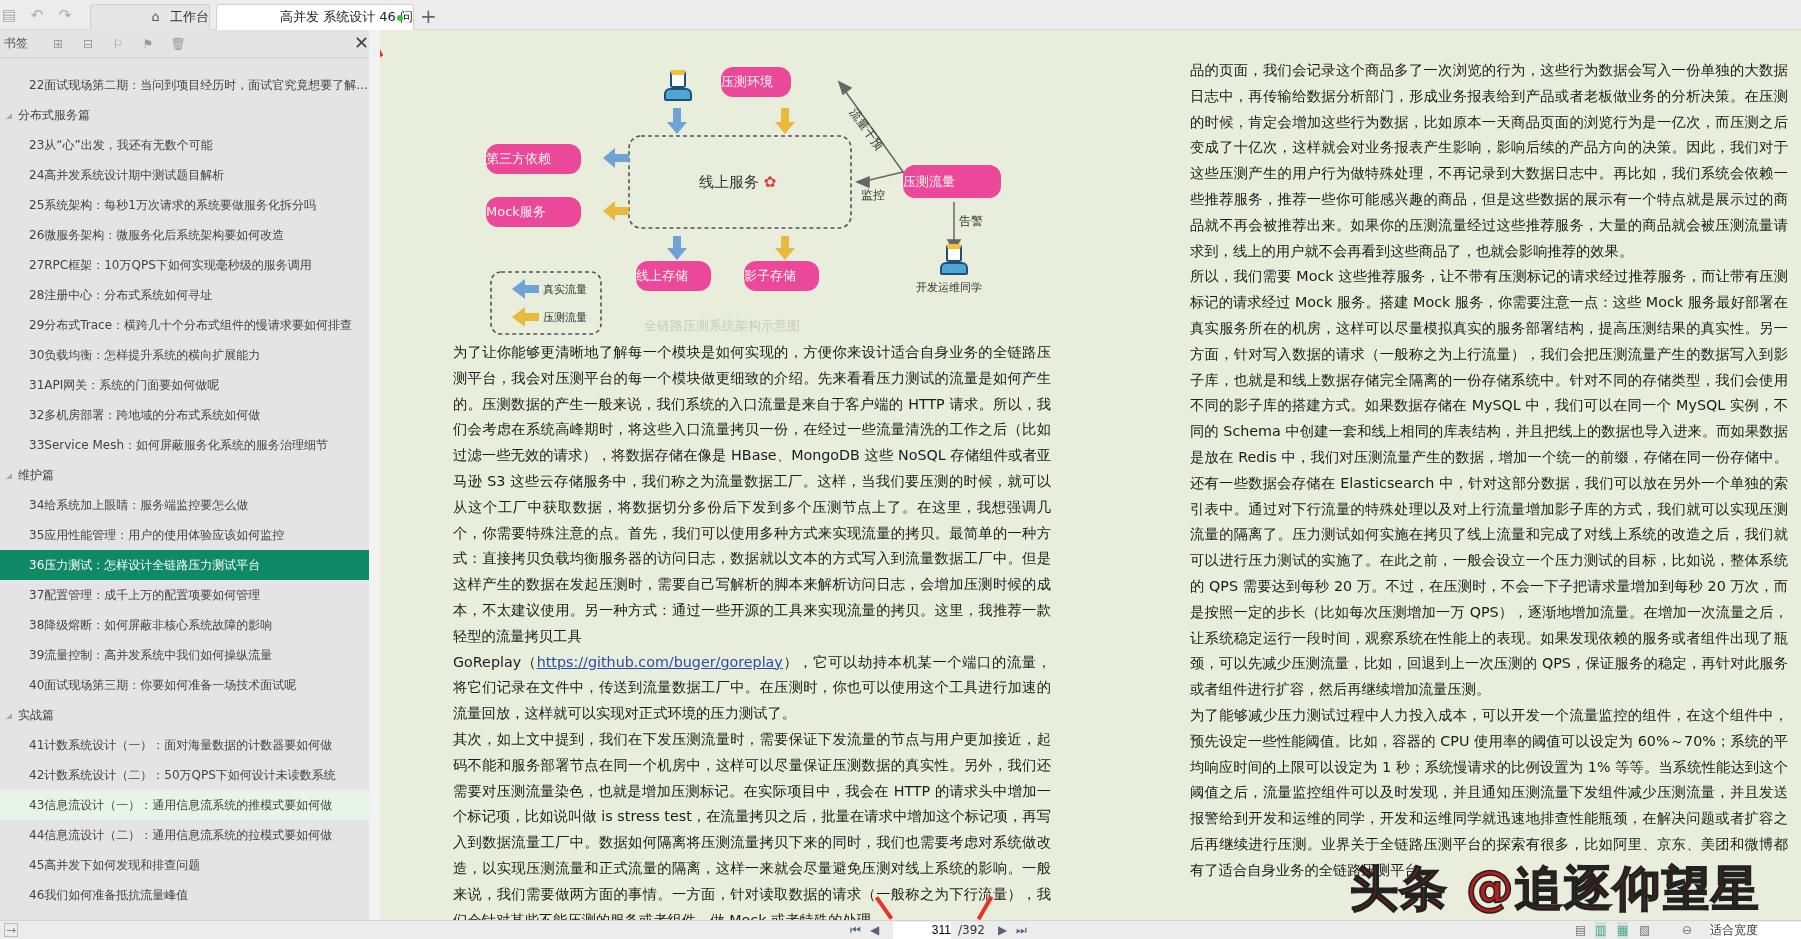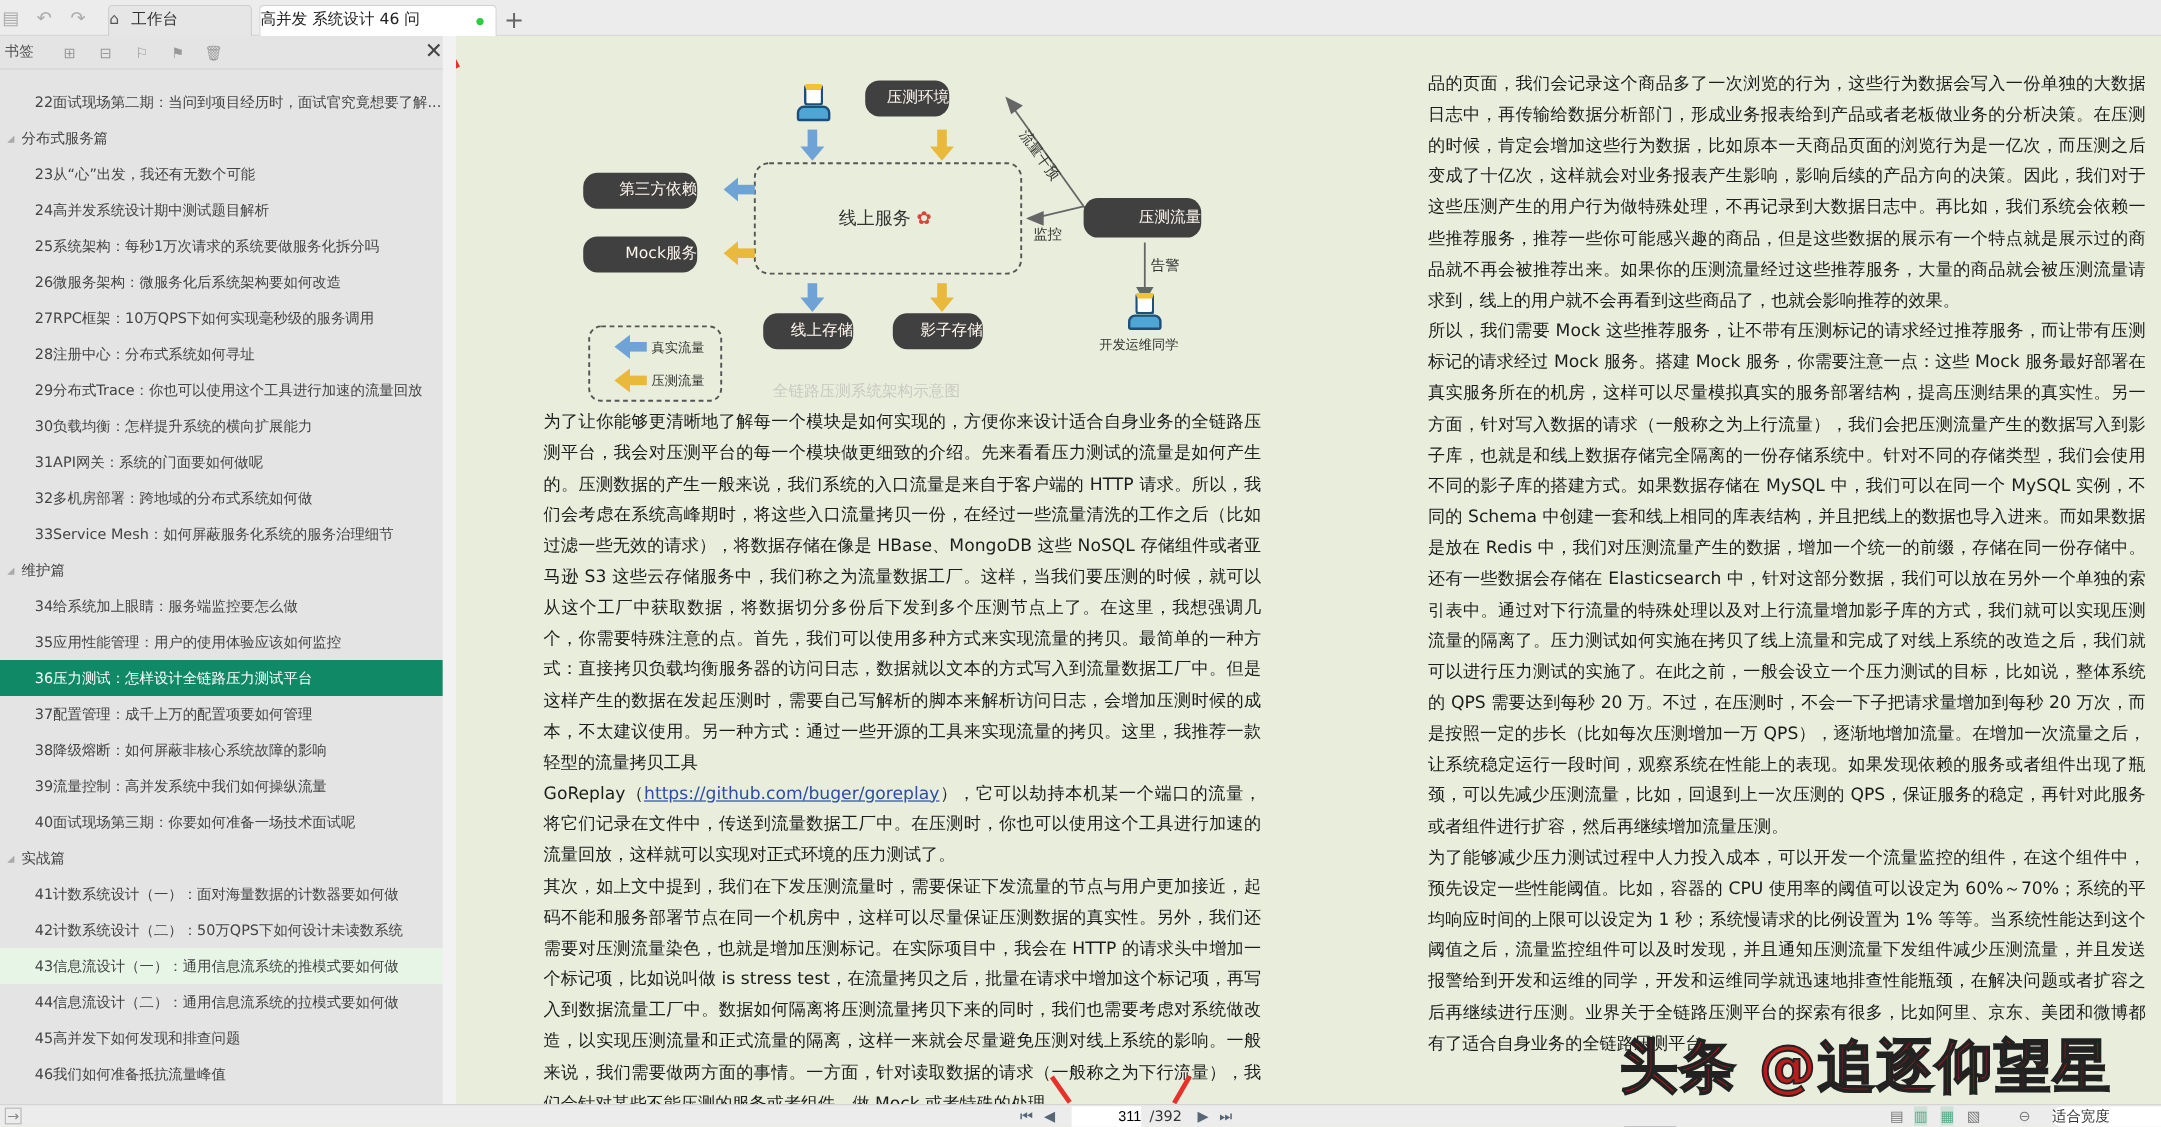--- a/index.html
+++ b/index.html
@@ -1,19 +1,19 @@
 <!DOCTYPE html>
 <html><head>
 <meta charset="utf-8">
 <style>
 *{box-sizing:border-box;margin:0;padding:0}
 html,body{width:1801px;height:939px;overflow:hidden;background:#e9eedc;font-family:"DejaVu Sans","Liberation Sans",sans-serif;color:#222}
 #titlebar{position:absolute;left:0;top:0;width:1801px;height:30px;background:#ececec;border-bottom:1px solid #d8d8d8}
 .tb-ico{position:absolute;top:6px;width:18px;height:18px;color:#aaa;font-size:15px;line-height:18px;text-align:center}
-.tab{position:absolute;top:4px;height:26px;border:1px solid #d0d0d0;border-bottom:none;border-radius:4px 4px 0 0;font-size:13px;line-height:24px;text-align:left}
+.tab{position:absolute;top:4px;height:26px;border:1px solid #d0d0d0;border-bottom:none;border-radius:4px 4px 0 0;font-size:13px;line-height:24px;text-align:right}
 #tab-home{left:90px;width:120px;background:#e6e6e6;color:#333}
 #tab-doc{left:216px;width:198px;background:#fff;color:#222}
 #tab-dot{position:absolute;right:10px;top:10px;width:6px;height:6px;border-radius:50%;background:#2ecc40}
 #tab-add{position:absolute;left:420px;top:4px;font-size:20px;color:#666;line-height:24px}
 #sidebar{position:absolute;left:0;top:30px;width:380px;height:890px;background:#e4e4e4;border-right:1px solid #d0d0d0}
 #sb-head{height:28px;display:flex;align-items:center;padding-left:4px;font-size:12px;color:#555;border-bottom:1px solid #d4d4d4}
 .sb-tool{width:16px;height:14px;margin-left:14px;color:#999;font-size:12px;line-height:14px;text-align:center}
 #sb-close{position:absolute;right:10px;top:2px;font-size:18px;color:#444}
 #toc{position:absolute;top:40px;left:0;width:369px}
 .toc-item{height:30px;line-height:30px;font-size:12px;color:#444;padding-left:29px;white-space:nowrap;overflow:hidden}
@@ -21,21 +21,21 @@
 .toc-sec .tri{display:inline-block;width:0;height:0;border-left:6px solid transparent;border-bottom:6px solid #aaa;margin-right:6px;vertical-align:middle}
 .toc-item.active{background:#108a66;color:#fff}
 .toc-item.hover{background:#e6f5e6}
 #sb-scroll{position:absolute;left:369px;top:0;width:11px;height:100%;background:#f2f2f2}
 #page1{position:absolute;left:381px;top:30px;width:780px;height:890px}
 #page2{position:absolute;left:1162px;top:30px;width:639px;height:890px}
 .ptext{position:absolute;font-size:14.3px;line-height:25.8px;color:#1c1c1c;text-align:justify}
 .ptext p{text-indent:0}
 .ptext a{color:#2a4ea8;text-decoration:underline}
 #diagram{position:absolute;left:0;top:0;width:780px;height:310px}
-.dbox{position:absolute;background:#404040;border-radius:12px;color:#fff7ee;font-size:13px;text-align:right}
+.dbox{position:absolute;background:#ec4899;border-radius:12px;color:#fff7ee;font-size:13px;text-align:left}
 .dlabel{position:absolute;font-size:12px;color:#333}
 #caption{position:absolute;left:263px;top:287px;font-size:13px;color:#c9c9c1}
 #statusbar{position:absolute;left:0;top:920px;width:1801px;height:19px;background:#ececec;border-top:1px solid #d4d4d4;font-size:12px;color:#333}
 .nav{position:absolute;top:1px;font-size:12px;color:#567;line-height:16px}
 #page-input{position:absolute;left:893px;top:1px;width:58px;height:17px;background:#fff;border:none;text-align:right;font-size:12px;line-height:17px}
 #page-total{position:absolute;left:958px;top:2px}
 #zoom-box{position:absolute;left:1710px;top:1px;width:91px;height:17px;background:#fff;border-radius:9px 0 0 9px;font-size:12px;line-height:17px}
 #watermark{position:absolute;left:1350px;top:857px;font-size:48px;font-weight:bold;color:#b91c1c;-webkit-text-stroke:1.5px #222;letter-spacing:1px}
 .arrow-red{position:absolute;background:#e8312a}
 </style>
@@ -71,21 +71,21 @@
   </div>
   <div id="toc">
     <div class="toc-item">22面试现场第二期：当问到项目经历时，面试官究竟想要了解...</div>
     <div class="toc-sec"><span class="tri"></span><span>分布式服务篇</span></div>
     <div class="toc-item">23从“心”出发，我还有无数个可能</div>
     <div class="toc-item">24高并发系统设计期中测试题目解析</div>
     <div class="toc-item">25系统架构：每秒1万次请求的系统要做服务化拆分吗</div>
     <div class="toc-item">26微服务架构：微服务化后系统架构要如何改造</div>
     <div class="toc-item">27RPC框架：10万QPS下如何实现毫秒级的服务调用</div>
     <div class="toc-item">28注册中心：分布式系统如何寻址</div>
-    <div class="toc-item">29分布式Trace：你也可以使用这个工具进行加速的流量回放</div>
+    <div class="toc-item">29分布式Trace：横跨几十个分布式组件的慢请求要如何排查</div>
     <div class="toc-item">30负载均衡：怎样提升系统的横向扩展能力</div>
     <div class="toc-item">31API网关：系统的门面要如何做呢</div>
     <div class="toc-item">32多机房部署：跨地域的分布式系统如何做</div>
     <div class="toc-item">33Service Mesh：如何屏蔽服务化系统的服务治理细节</div>
     <div class="toc-sec"><span class="tri"></span><span>维护篇</span></div>
     <div class="toc-item">34给系统加上眼睛：服务端监控要怎么做</div>
     <div class="toc-item">35应用性能管理：用户的使用体验应该如何监控</div>
     <div class="toc-item active">36压力测试：怎样设计全链路压力测试平台</div>
     <div class="toc-item">37配置管理：成千上万的配置项要如何管理</div>
     <div class="toc-item">38降级熔断：如何屏蔽非核心系统故障的影响</div>

